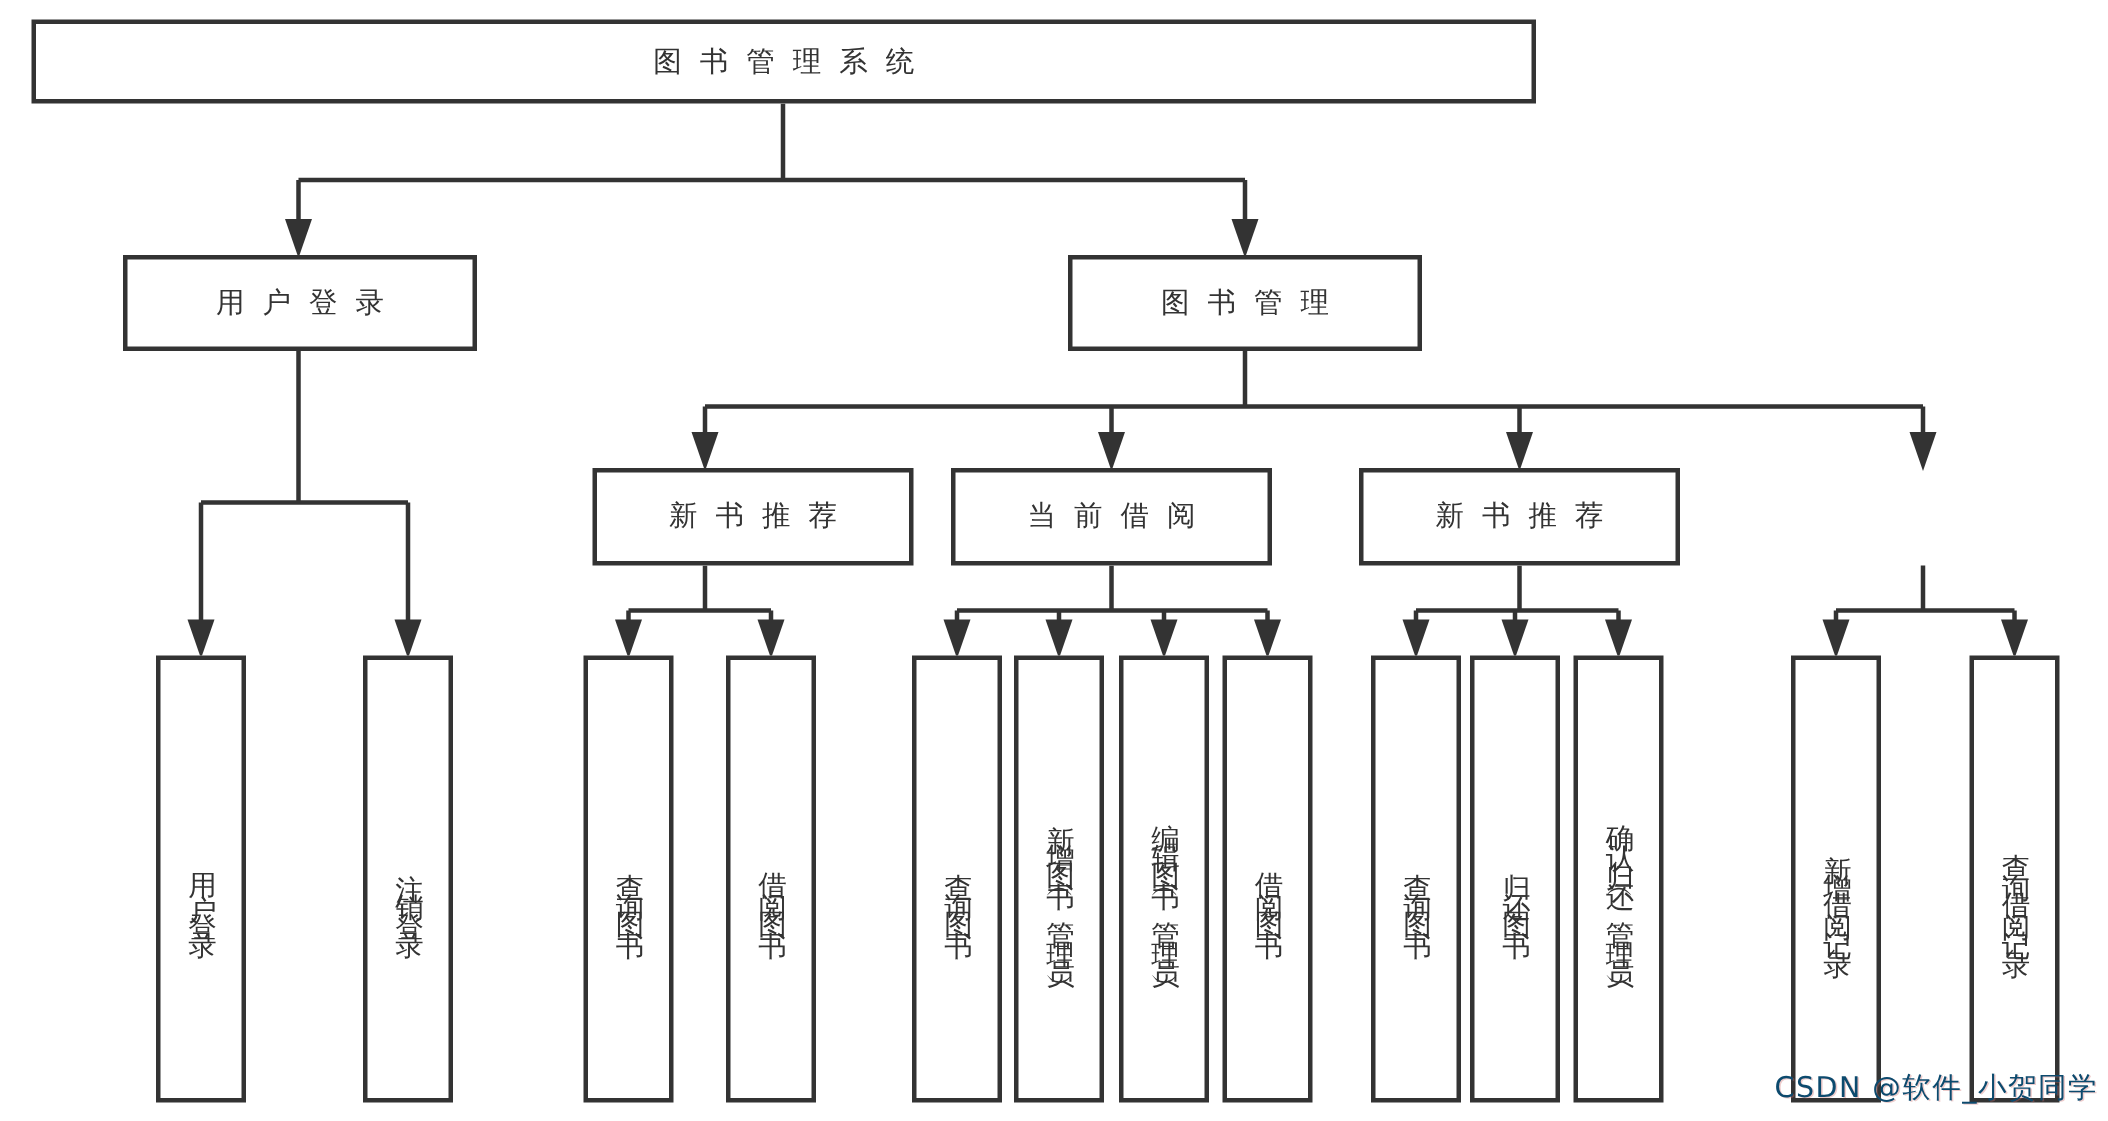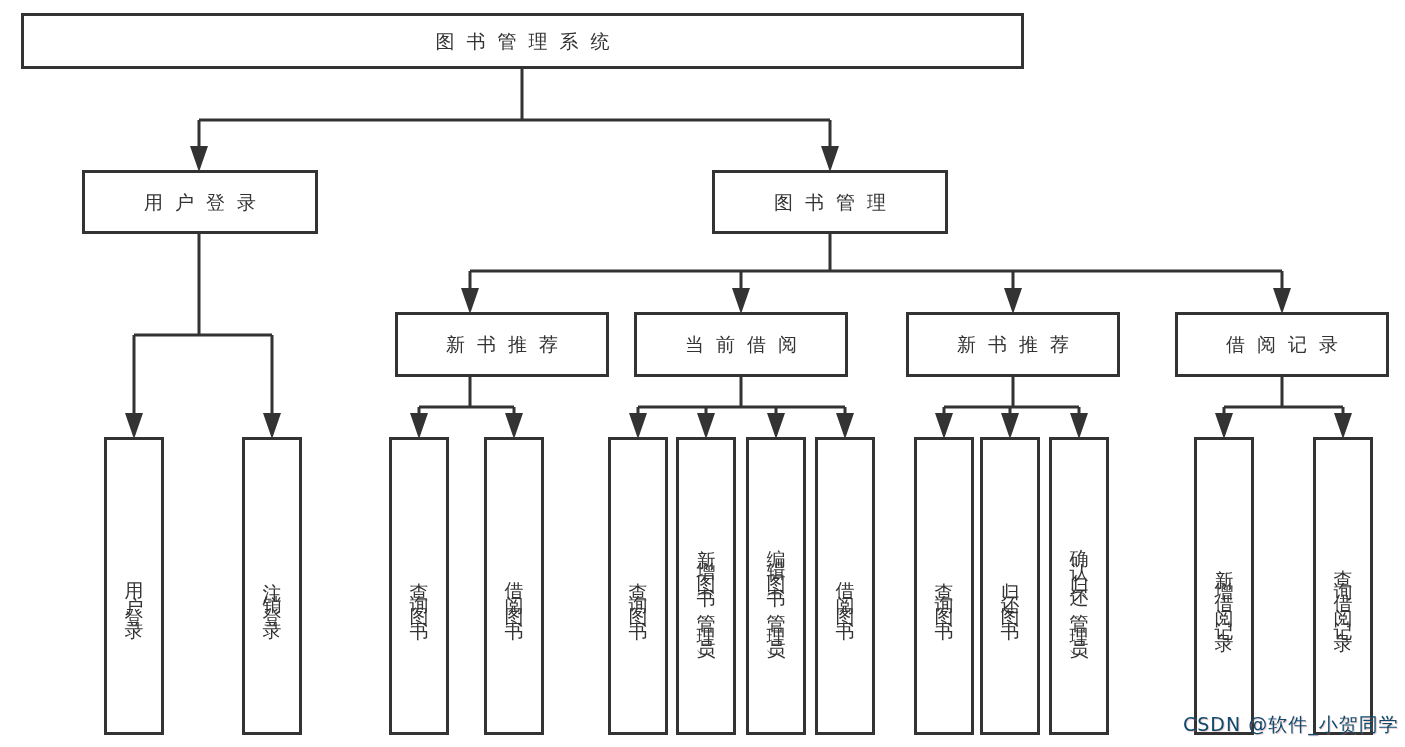--- a/index.html
+++ b/index.html
@@ -111,23 +111,20 @@
 
   <div class="node node-h" style="left:363px; top:312px; width:214px; height:65px;margin-left:32px;">
     <span class="lbl">新书推荐</span>
   </div>
   <div class="node node-h" style="left:634px; top:312px; width:214px; height:65px;">
     <span class="lbl">当前借阅</span>
   </div>
   <div class="node node-h" style="left:906px; top:312px; width:214px; height:65px;">
     <span class="lbl">新书推荐</span>
   </div>
-  <div class="node node-h" style="left:1175px; top:312px; width:214px; height:65px;">
-    <span class="lbl">借阅记录</span>
-  </div>
 
   <div class="node node-v" style="left:104px; top:437px; width:60px; height:298px;">
     <span class="lbl">用户登录</span>
   </div>
   <div class="node node-v" style="left:242px; top:437px; width:60px; height:298px;">
     <span class="lbl">注销登录</span>
   </div>
 
   <div class="node node-v" style="left:389px; top:437px; width:60px; height:298px;">
     <span class="lbl">查询图书</span>

